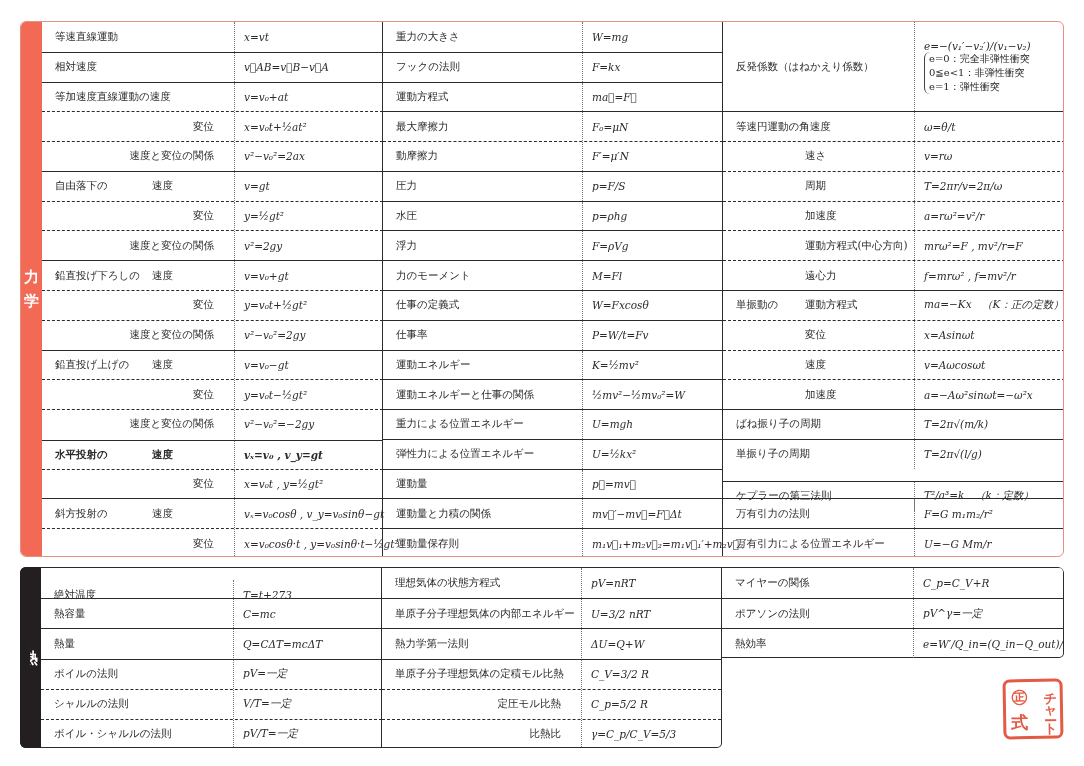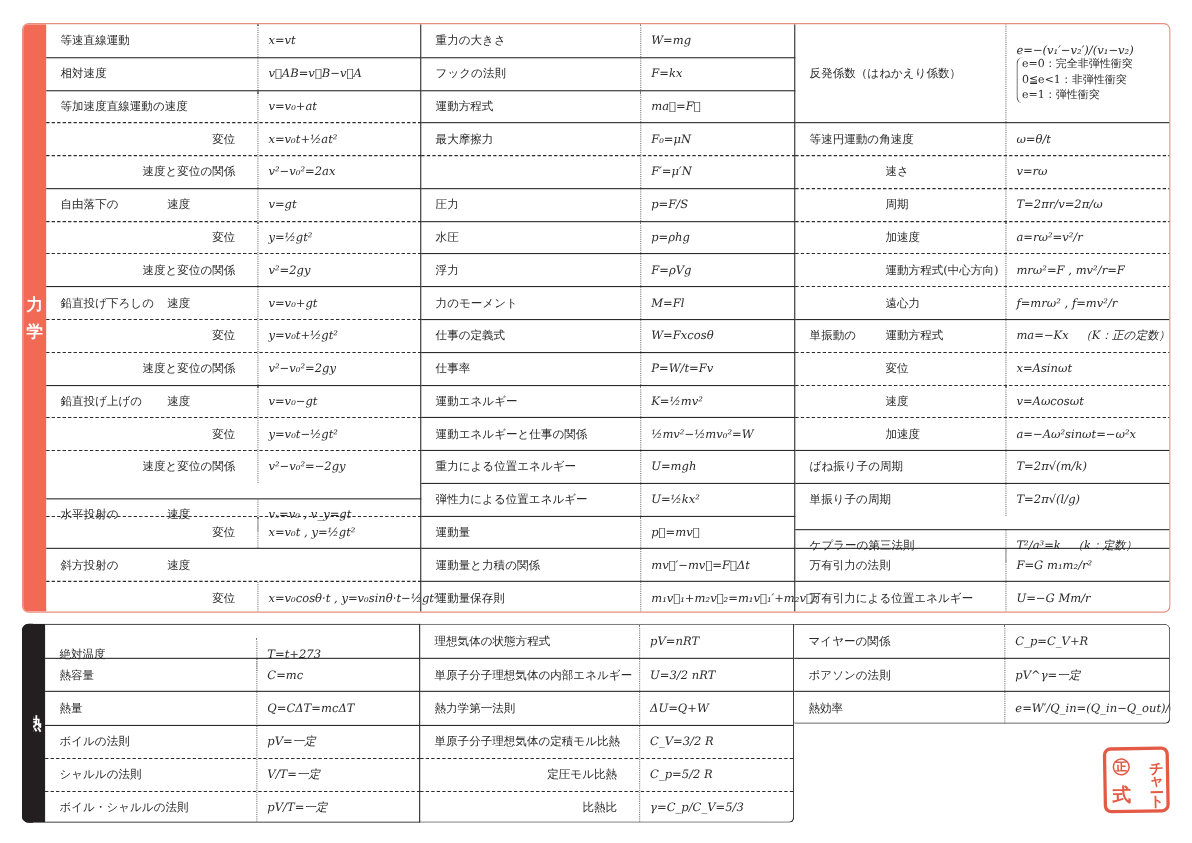--- a/index.html
+++ b/index.html
@@ -129,39 +129,40 @@
         </div>
         <div class="fml" style="left: 192px; right: 0px;">y=v₀t−½gt²</div>
       </div>
       <div class="row dash" style="top: 387.111px; height: 29.7778px;">
         <div class="lbl" style="left: 0px; width: 192px;">
           <span></span>
           <span class="sub" style="left: auto; right: 20px;">速度と変位の関係</span>
         </div>
         <div class="fml" style="left: 192px; right: 0px;">v²−v₀²=−2gy</div>
       </div>
-      <div class="row solid" style="top: 431px; height: 29.7778px;">
+      <div class="row solid" style="top: 418px; height: 29.7778px; font-weight: bold;">
         <div class="lbl" style="left: 0px; width: 192px;">
           <span>水平投射の</span>
           <span class="sub" style="left: 110px;">速度</span>
         </div>
         <div class="fml" style="left: 192px; right: 0px;">vₓ=v₀ , v_y=gt</div>
       </div>
       <div class="row dash" style="top: 446.667px; height: 29.7778px;">
         <div class="lbl" style="left: 0px; width: 192px;">
           <span></span>
           <span class="sub" style="left: auto; right: 20px;">変位</span>
         </div>
         <div class="fml" style="left: 192px; right: 0px;">x=v₀t , y=½gt²</div>
       </div>
       <div class="row solid" style="top: 476.444px; height: 29.7778px;">
         <div class="lbl" style="left: 0px; width: 192px;">
           <span>斜方投射の</span>
           <span class="sub" style="left: 110px;">速度</span>
         </div>
+        <div class="fml" style="left: 192px; right: 0px;">vₓ=v₀cosθ , v_y=v₀sinθ−gt</div>
       </div>
       <div class="row dash" style="top: 506.222px; height: 29.7778px;">
         <div class="lbl" style="left: 0px; width: 192px;">
           <span></span>
           <span class="sub" style="left: auto; right: 20px;">変位</span>
         </div>
         <div class="fml" style="left: 192px; right: 0px;">x=v₀cosθ·t , y=v₀sinθ·t−½gt²</div>
       </div>
     </div>
   <div class="vline" style="left:361px;"></div>
@@ -184,20 +185,23 @@
         </div>
         <div class="fml" style="left: 199px; right: 0px;">ma⃗=F⃗</div>
       </div>
       <div class="row solid" style="top: 89.3333px; height: 29.7778px;">
         <div class="lbl" style="left: 0px; width: 199px;">
           <span>最大摩擦力</span>
         </div>
         <div class="fml" style="left: 199px; right: 0px;">F₀=μN</div>
       </div>
       <div class="row dash" style="top: 119.111px; height: 29.7778px;">
+        <div class="lbl" style="left: 0px; width: 199px;">
+          <span>動摩擦力</span>
+        </div>
         <div class="fml" style="left: 199px; right: 0px;">F′=μ′N</div>
       </div>
       <div class="row solid" style="top: 148.889px; height: 29.7778px;">
         <div class="lbl" style="left: 0px; width: 199px;">
           <span>圧力</span>
         </div>
         <div class="fml" style="left: 199px; right: 0px;">p=F/S</div>
       </div>
       <div class="row solid" style="top: 178.667px; height: 29.7778px;">
         <div class="lbl" style="left: 0px; width: 199px;">

